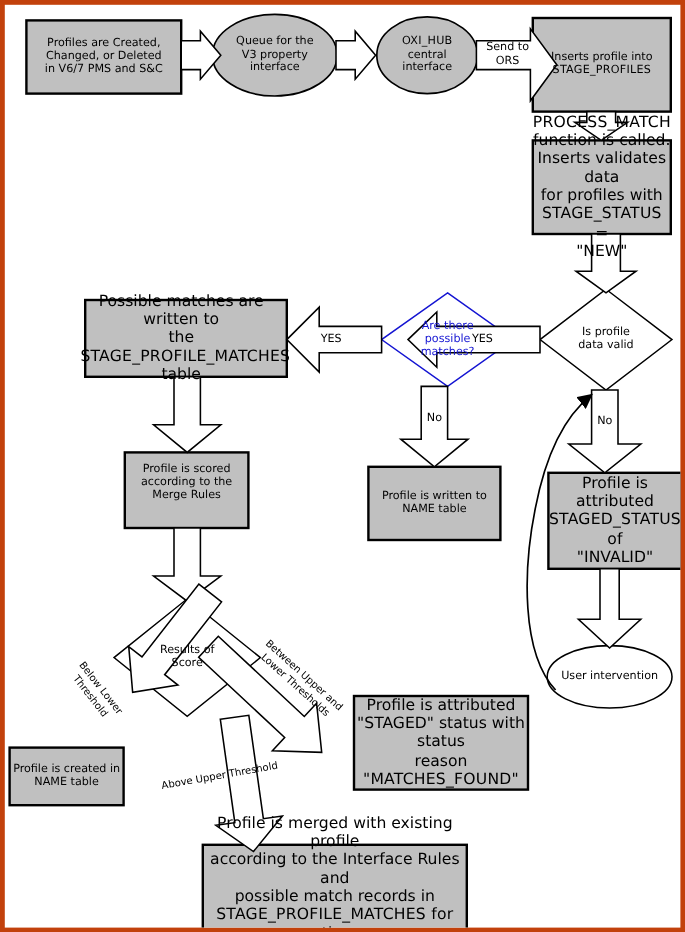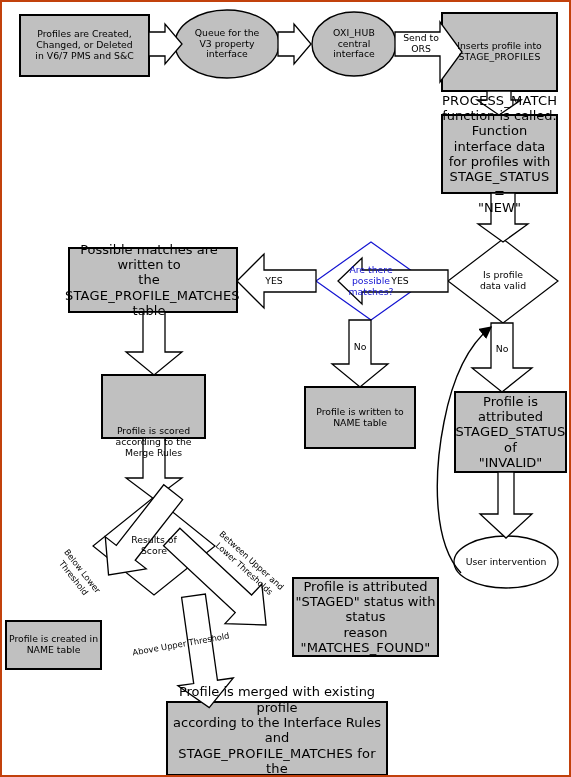--- a/index.html
+++ b/index.html
@@ -1,21 +1,21 @@
 <!DOCTYPE html>
 <html><head>
 <meta charset="utf-8">
 <style>
   html,body{margin:0;padding:0;background:#ffffff;}
   body{font-family:"DejaVu Sans", sans-serif;}
   #page{
     position:relative;
     width:571px;height:777px;
     background:#ffffff;
-    border:2px solid #c2410c;
+    border:4px solid #c2410c;
     box-sizing:border-box;
     overflow:hidden;
   }
   #svgroot{position:absolute;left:0;top:0;width:571px;height:777px;}
   .node-text{
     position:absolute;
     display:flex;align-items:center;justify-content:center;
     text-align:center;
     box-sizing:border-box;
     pointer-events:none;
@@ -140,21 +140,21 @@
     <span>
       <span>Inserts profile into</span>
       <span class="mono">STAGE_PROFILES</span>
     </span>
   </div>
 
   <div class="node-text t85" style="left:440px;top:113px;width:115px;height:78px;">
     <span>
       <span class="mono">PROCESS_MATCH</span>
       <span>function is called.</span>
-      <span>Function interface  data</span>
+      <span>Inserts validates  data</span>
       <span>for profiles with</span>
       <span class="mono">STAGE_STATUS =</span>
       <span>"NEW"</span>
     </span>
   </div>
 
   <div class="node-text t9" style="left:452px;top:255px;width:98px;height:48px;">
     <span>
       <span>Is profile</span>
       <span>data valid</span>
@@ -171,21 +171,21 @@
 
   <div class="node-text t85" style="left:63px;top:246px;width:168px;height:64px;">
     <span>
       <span>Possible matches are written to</span>
       <span>the</span>
       <span class="mono">STAGE_PROFILE_MATCHES</span>
       <span>table</span>
     </span>
   </div>
 
-  <div class="node-text t9" style="left:100px;top:376px;width:103px;height:81px;align-items:flex-end;">
+  <div class="node-text t9" style="left:100px;top:358px;width:103px;height:81px;">
     <span>
       <span>Profile is scored</span>
       <span>according  to the</span>
       <span>Merge Rules</span>
     </span>
   </div>
 
   <div class="node-text t9" style="left:303px;top:385px;width:110px;height:61px;">
     <span>
       <span>Profile is written to</span>
@@ -227,20 +227,21 @@
       <span>"STAGED" status with status</span>
       <span>reason</span>
       <span class="mono">"MATCHES_FOUND"</span>
     </span>
   </div>
 
   <div class="node-text t85" style="left:165px;top:700px;width:220px;height:72px;">
     <span>
       <span>Profile is merged with existing profile</span>
       <span>according to the Interface Rules and</span>
+      <span>possible match records in</span>
       <span class="mono">STAGE_PROFILE_MATCHES for  the</span>
       <span>profile are deleted</span>
     </span>
   </div>
 
   <div class="node-text t9" style="left:396px;top:27px;width:46px;height:30px;">
     <span>
       <span>Send to</span>
       <span>ORS</span>
     </span>

